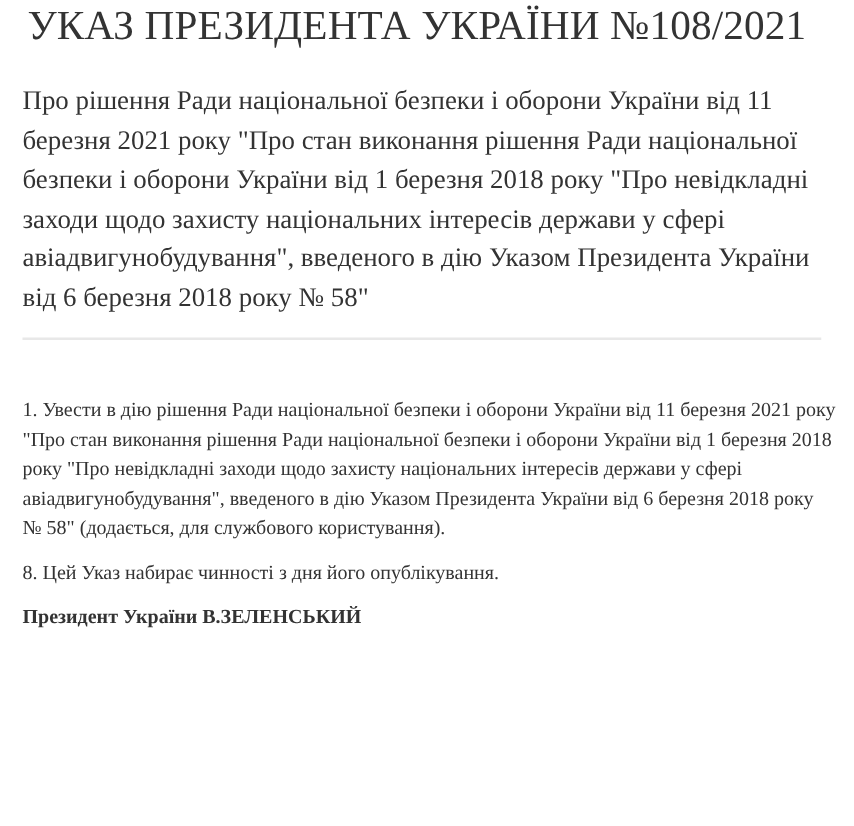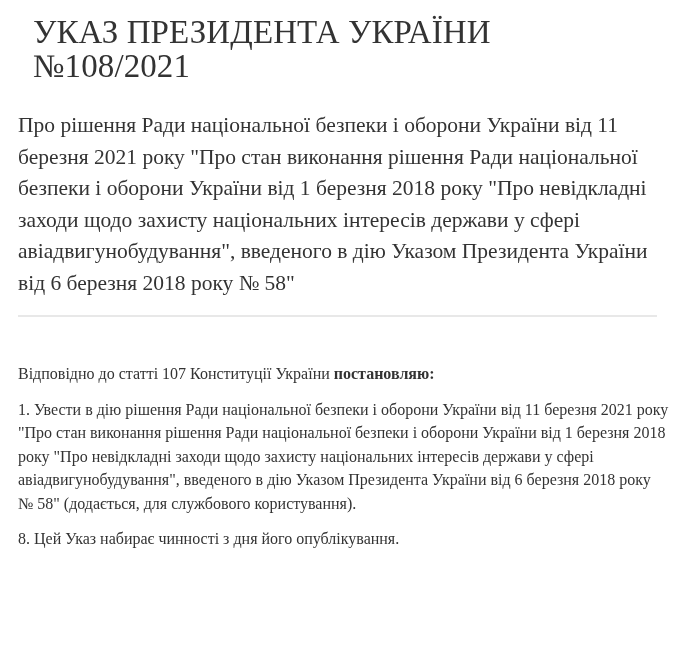--- a/index.html
+++ b/index.html
@@ -11,21 +11,21 @@
       width: 683px;
       height: 661px;
       overflow: hidden;
       font-family: "DejaVu Serif", "Liberation Serif", serif;
       color: #333333;
     }
     .page {
       padding: 0 14px 0 18px;
     }
     .doc-title {
-      margin: 15px;
+      margin: 4px;
       padding-top: 0;
       font-family: "Liberation Serif", "DejaVu Serif", serif;
       font-weight: normal;
       font-size: 33px;
       line-height: 34px;
       letter-spacing: 0.1px;
       color: #333333;
     }
     .doc-subtitle {
       margin: 27px 0 12px 0;
@@ -59,19 +59,17 @@
 <body>
 
 <div class="page">
   <h1 class="doc-title">УКАЗ ПРЕЗИДЕНТА УКРАЇНИ №108/2021</h1>
 
   <h2 class="doc-subtitle">Про рішення Ради національної безпеки і оборони України від 11 березня 2021 року "Про стан виконання рішення Ради національної безпеки і оборони України від 1 березня 2018 року "Про невідкладні заходи щодо захисту національних інтересів держави у сфері авіадвигунобудування", введеного в дію Указом Президента України від 6 березня 2018 року № 58"</h2>
 
   <hr class="divider">
 
   <div class="body-content">
-    <p>
-      <span>Відповідно до статті 107 Конституції України </span><span class="bold">постановляю:</span>
-    </p>
     <p>1. Увести в дію рішення Ради національної безпеки і оборони України від 11 березня 2021 року "Про стан виконання рішення Ради національної безпеки і оборони України від 1 березня 2018 року "Про невідкладні заходи щодо захисту національних інтересів держави у сфері авіадвигунобудування", введеного в дію Указом Президента України від 6 березня 2018 року № 58" (додається, для службового користування).</p>
     <p>8. Цей Указ набирає чинності з дня його опублікування.</p>
+    <p class="bold">Президент України В.ЗЕЛЕНСЬКИЙ</p>
   </div>
 </div>
 
 </body></html>

